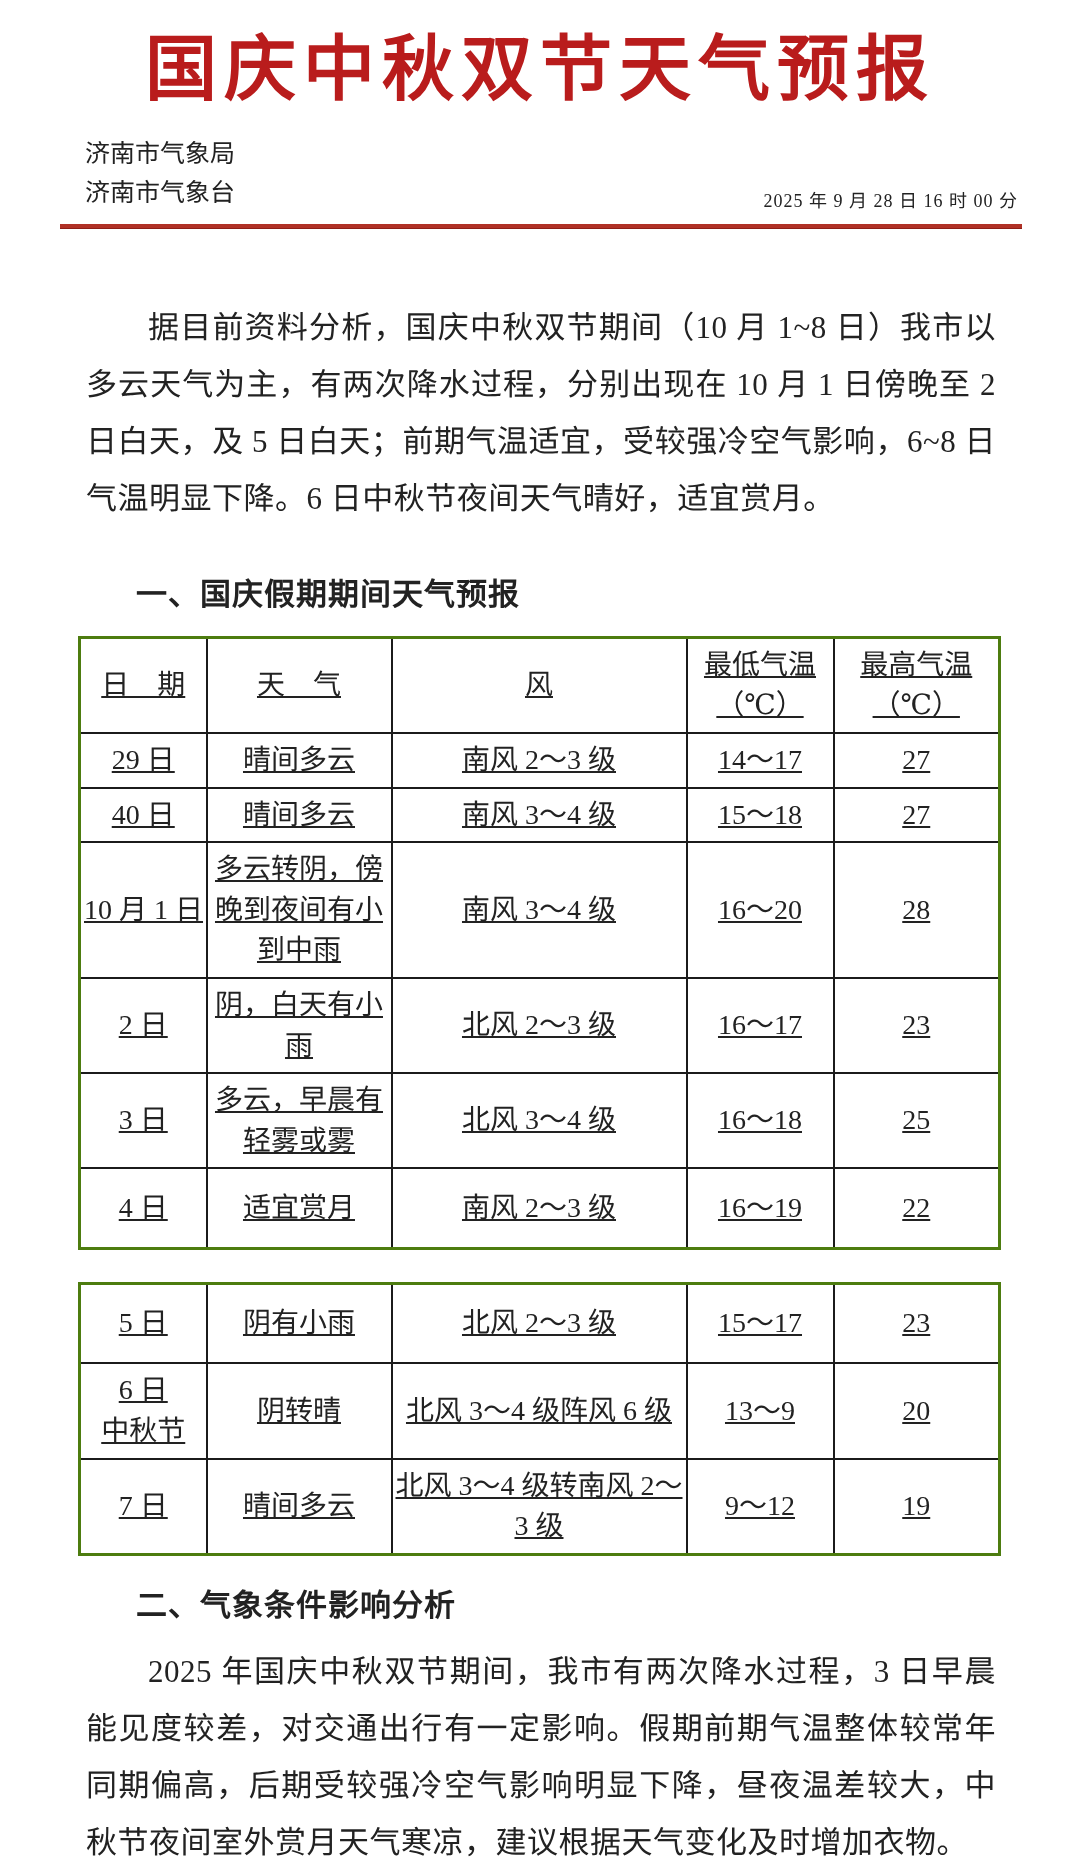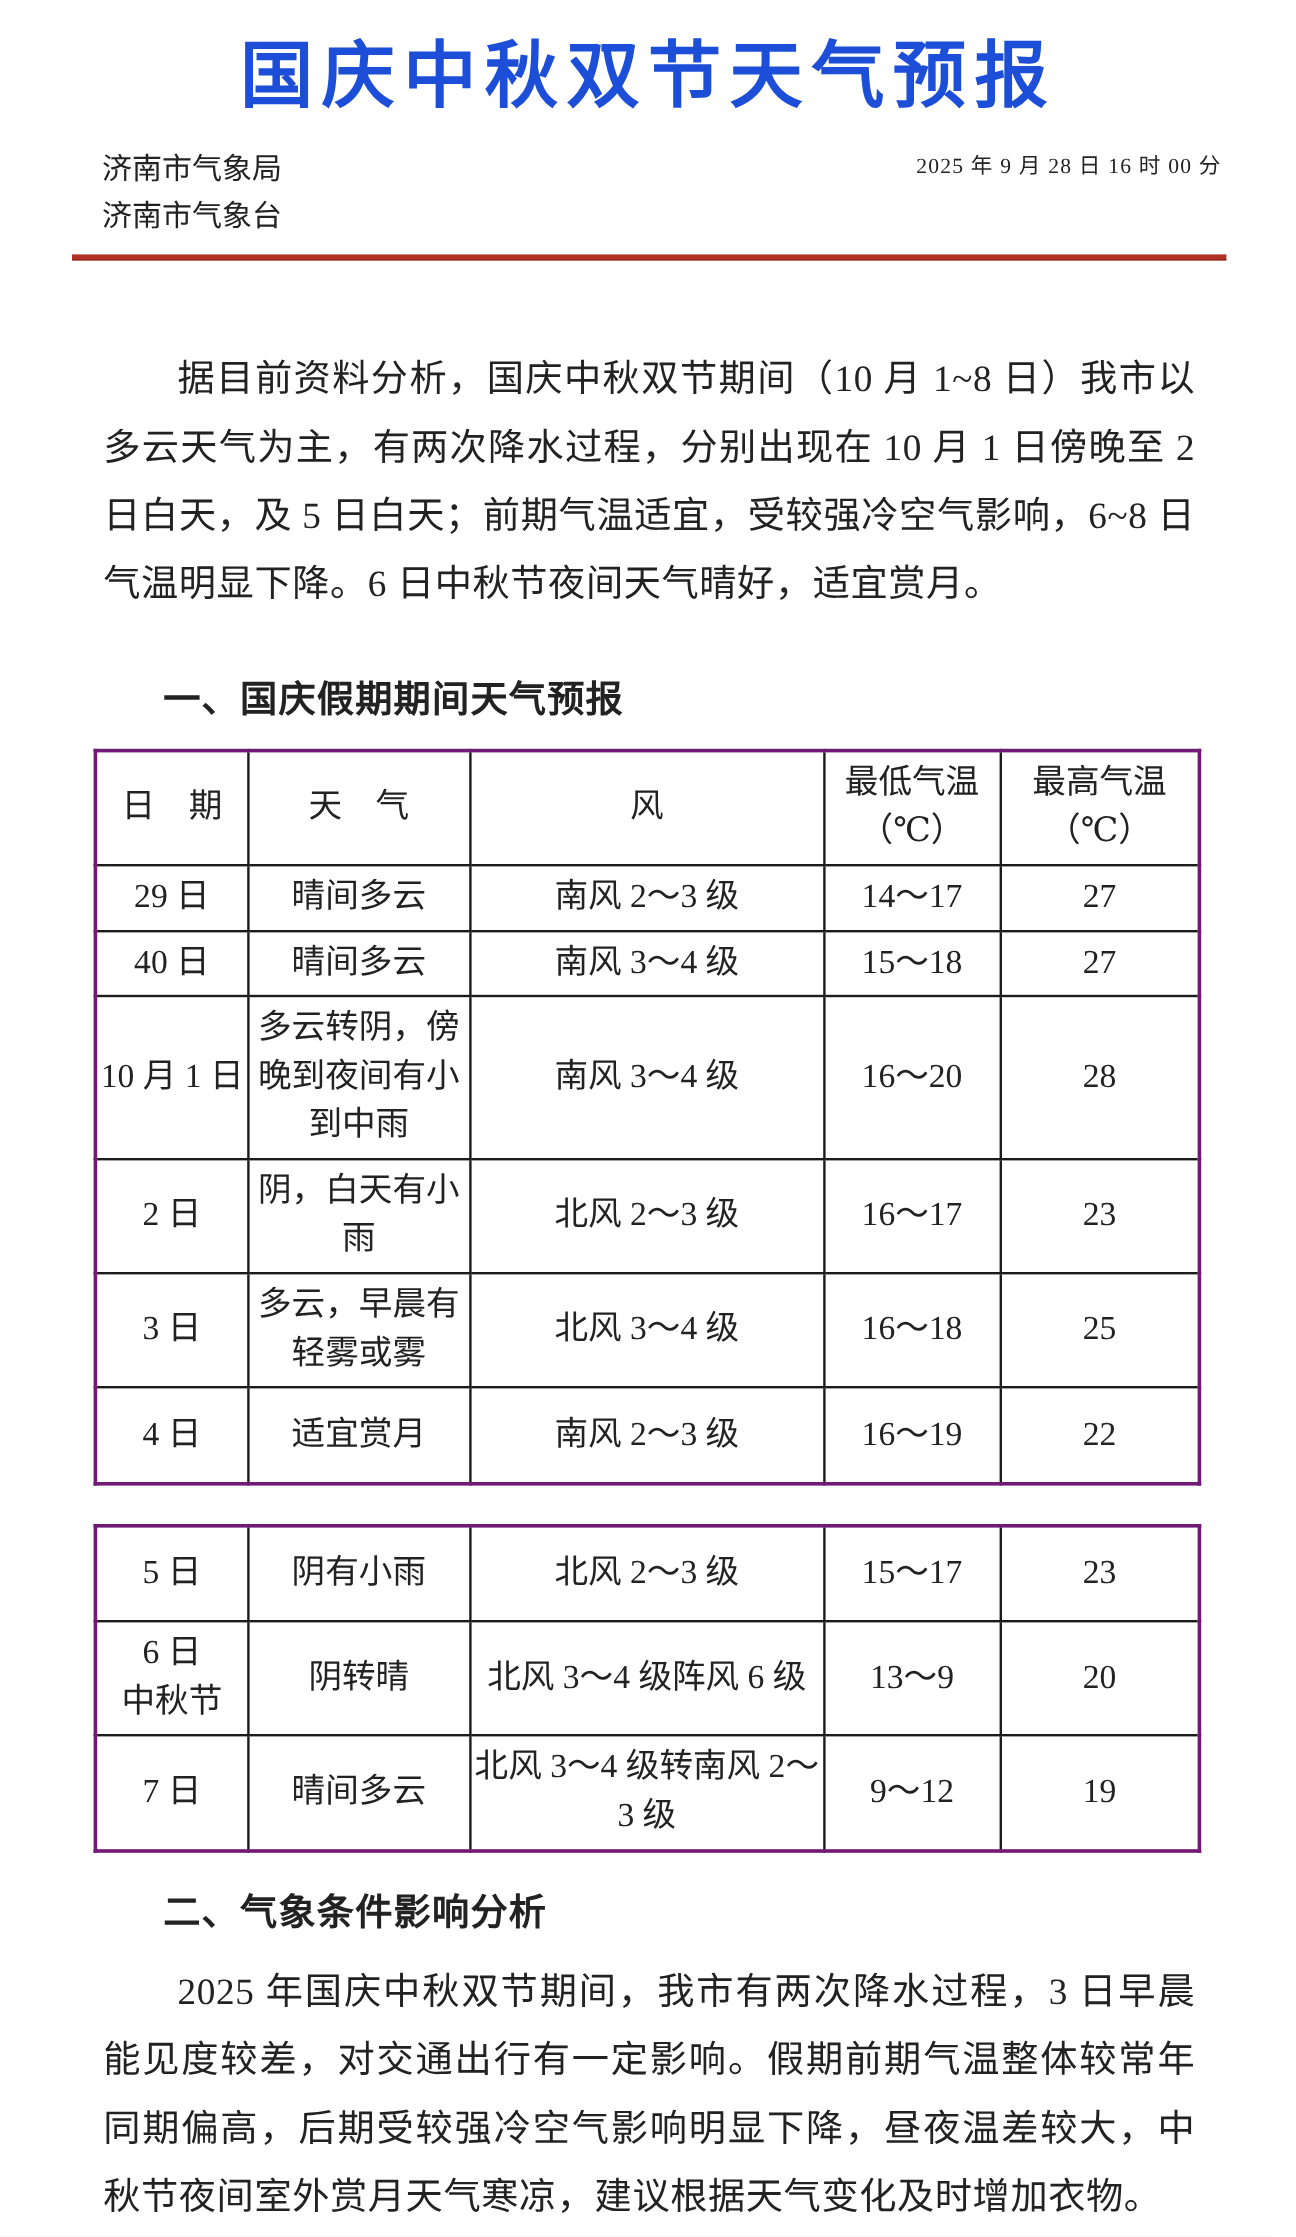--- a/index.html
+++ b/index.html
@@ -8,33 +8,33 @@
     width:1080px; height:1864px;
     margin:0 auto;
     background:#ffffff;
     color:#222222;
     font-family:"Liberation Serif","DejaVu Serif",serif;
     overflow:hidden;
   }
   .doc-title {
     padding-top:30px;
     text-align:center;
-    color:#1d4ed8;
+    color:#b91c1c;
     font-family:"Liberation Sans","DejaVu Sans",sans-serif;
     font-weight:900;
-    font-size:61px;
+    font-size:72px;
     letter-spacing:7px;
     line-height:1.1;
     white-space:nowrap;
   }
   .meta-row {
     margin:26px 62px 0 85px;
     display:flex;
     justify-content:space-between;
-    align-items:flex-start;
+    align-items:flex-end;
   }
   .issuer { font-size:25px; line-height:1.55; }
   .issue-datetime { font-size:18px; padding-bottom:1px; letter-spacing:1px; }
   .red-divider {
     margin:11px 58px 0 60px;
     height:4px;
     background:#b03126;
     border-bottom:1px solid #8e1f18;
   }
   .body-para {
@@ -49,21 +49,22 @@
     margin:42px 84px 0 136px;
     font-size:31px;
     font-weight:bold;
     letter-spacing:1px;
   }
   table.forecast {
     border-collapse:collapse;
     table-layout:fixed;
     width:920px;
     margin:22px 0 0 78px;
-    border:3px solid #701a75;
+    border:3px solid #4d7c0f;
+    text-decoration:underline;
   }
   table.forecast.part2 { margin-top:32px; }
   .forecast th, .forecast td {
     border:2px solid #1b1b1b;
     text-align:center;
     vertical-align:middle;
     font-size:28px;
     font-weight:normal;
     padding:6px 3px;
     line-height:1.45;

